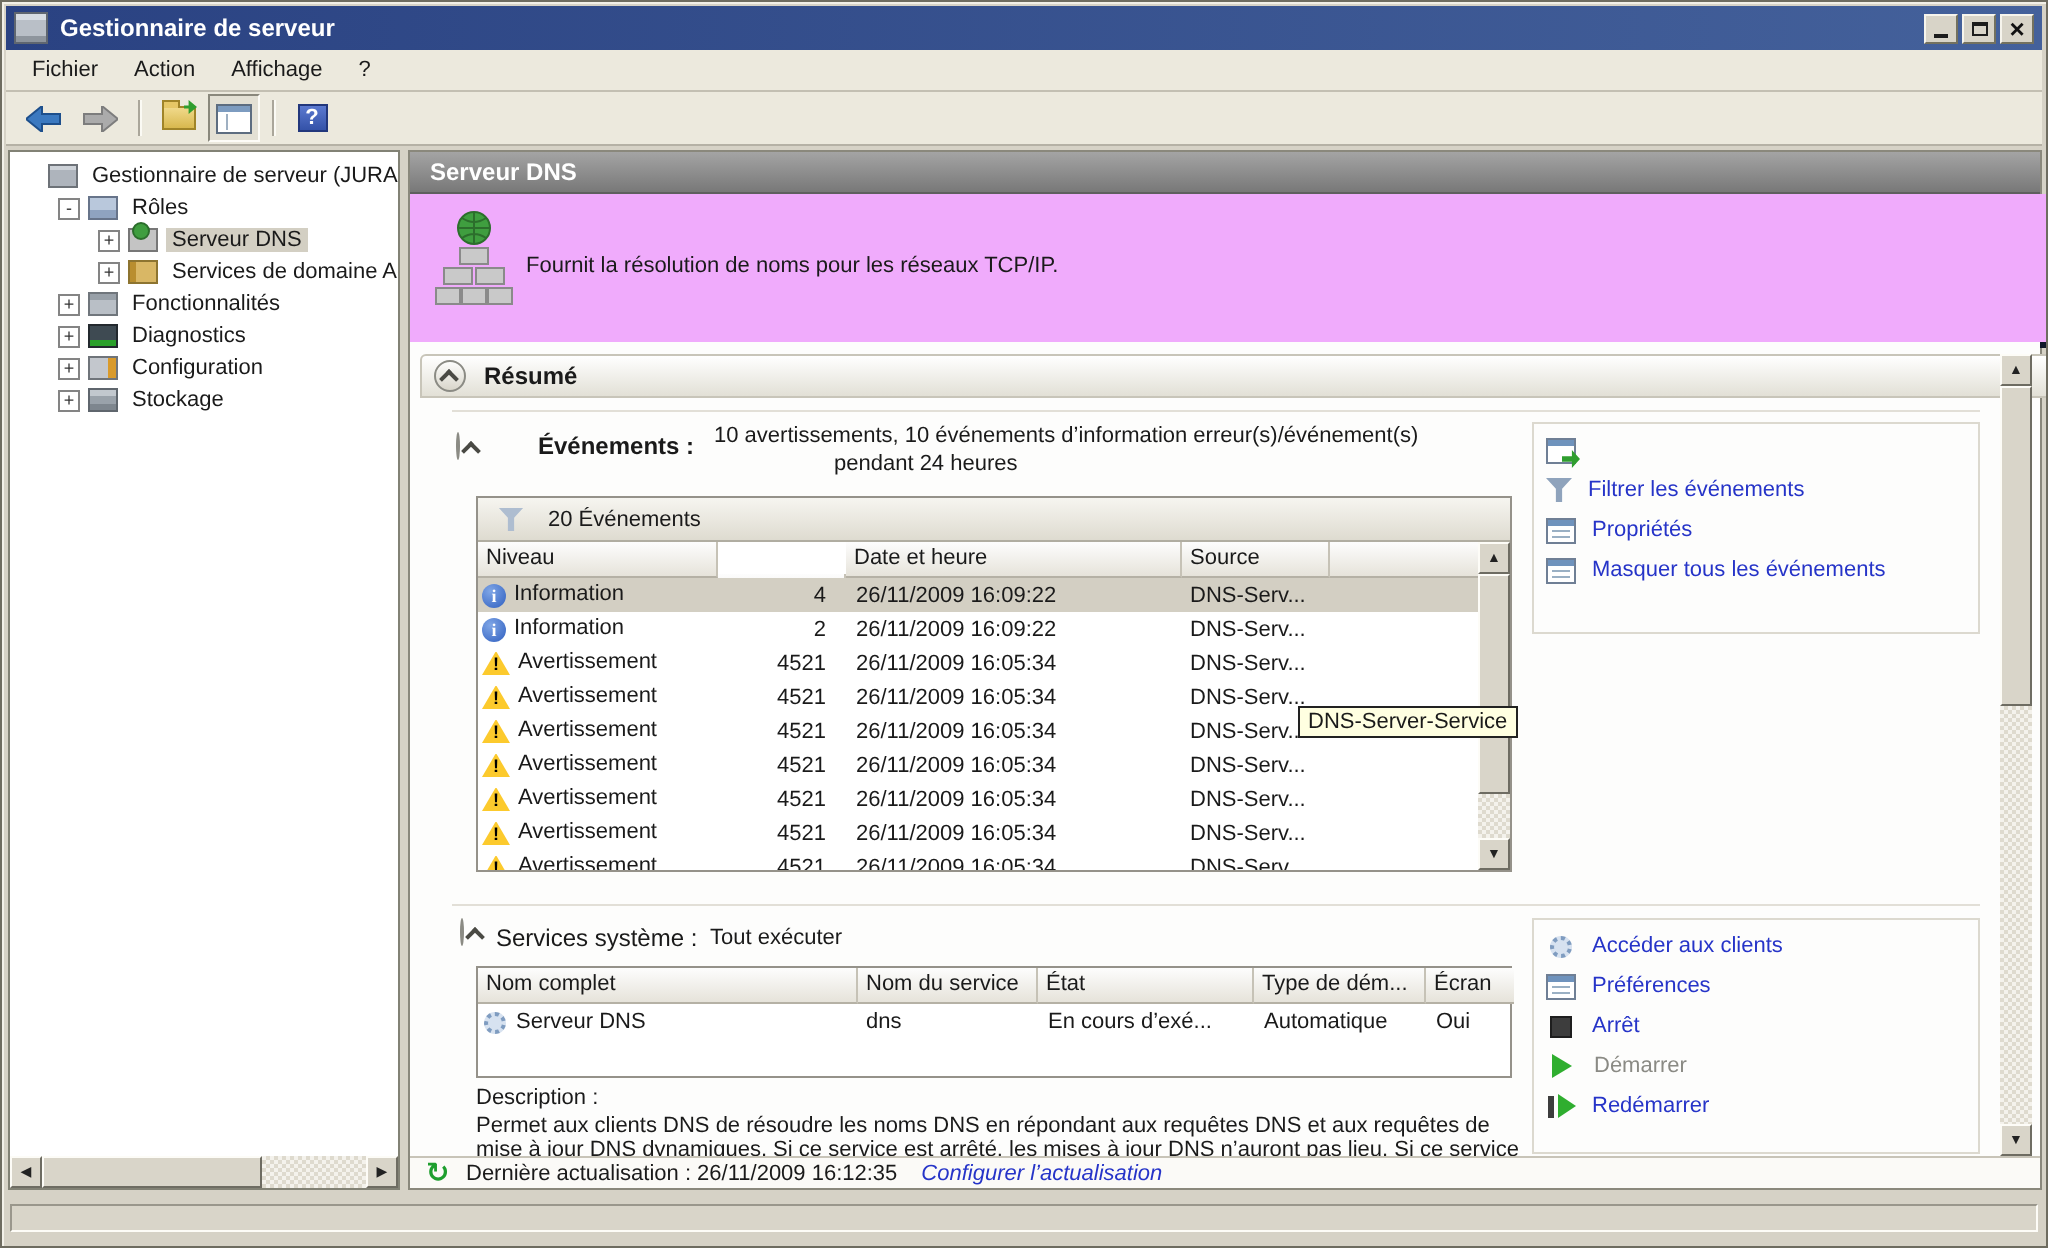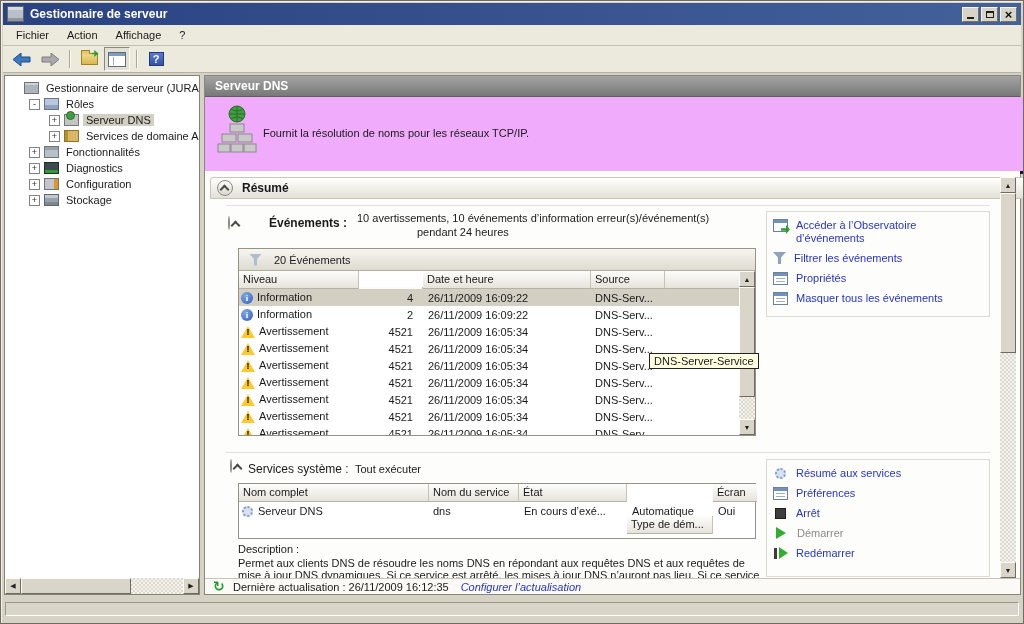--- a/index.html
+++ b/index.html
@@ -380,21 +380,20 @@
       <span class="sb-track"></span>
       <span class="sb-btn" style="bottom:0;">▼</span>
     </div>
   </div>
 
   <div class="tooltip">DNS-Server-Service</div>
 
   <div class="links-box events-links">
       <a class="link">
         <span class="ic i-window-go"></span>
-        <span class="ltext">Accéder à l’Observatoire d’événements</span>
       </a>
       <a class="link">
         <span class="ic i-filter-l"></span>
         <span class="ltext">Filtrer les événements</span>
       </a>
       <a class="link">
         <span class="ic i-properties"></span>
         <span class="ltext">Propriétés</span>
       </a>
       <a class="link">
@@ -409,41 +408,41 @@
   <span class="abs chev svc-chev"></span>
   <span class="abs svc-label">Services système :</span>
   <span class="abs svc-action">Tout exécuter</span>
 
   
   <div class="svc-box">
     <div class="cols" style="top:0;">
         <div class="colcell" style="width: 190px; height: 18px;">Nom complet</div>
         <div class="colcell" style="width: 90px; height: 18px;">Nom du service</div>
         <div class="colcell" style="width: 108px; height: 18px;">État</div>
-        <div class="colcell" style="width: 86px; height: 18px; margin-top: 32px;">Type de dém...</div>
+        <div class="colcell" style="width: 86px; height: 18px;">Type de dém...</div>
         <div class="colcell" style="width: 44px; height: 18px; border-right: none;">Écran</div>
       </div>
     <div>
         <div class="svc-row">
           <span class="c" style="width:190px;"><span class="ic i-gear" style="vertical-align:middle;margin:0 5px 0 3px;"></span>Serveur DNS</span>
           <span class="c" style="width:90px;padding-left:4px;">dns</span>
           <span class="c" style="width:108px;padding-left:5px;">En cours d’exé...</span>
           <span class="c" style="width:86px;padding-left:5px;">Automatique</span>
           <span class="c" style="width:44px;padding-left:5px;">Oui</span>
         </div>
       </div>
   </div>
 
   <span class="abs desc-label">Description :</span>
   <div class="abs desc-text">Permet aux clients DNS de résoudre les noms DNS en répondant aux requêtes DNS et aux requêtes de mise à jour DNS dynamiques. Si ce service est arrêté, les mises à jour DNS n’auront pas lieu. Si ce service est</div>
 
   <div class="links-box services-links">
       <a class="link">
         <span class="ic i-gear"></span>
-        <span class="ltext">Résumé aux services</span>
+        <span class="ltext">Accéder aux clients</span>
       </a>
       <a class="link">
         <span class="ic i-properties"></span>
         <span class="ltext">Préférences</span>
       </a>
       <a class="link">
         <span class="ic i-stop"></span>
         <span class="ltext">Arrêt</span>
       </a>
       <a class="link disabled">

